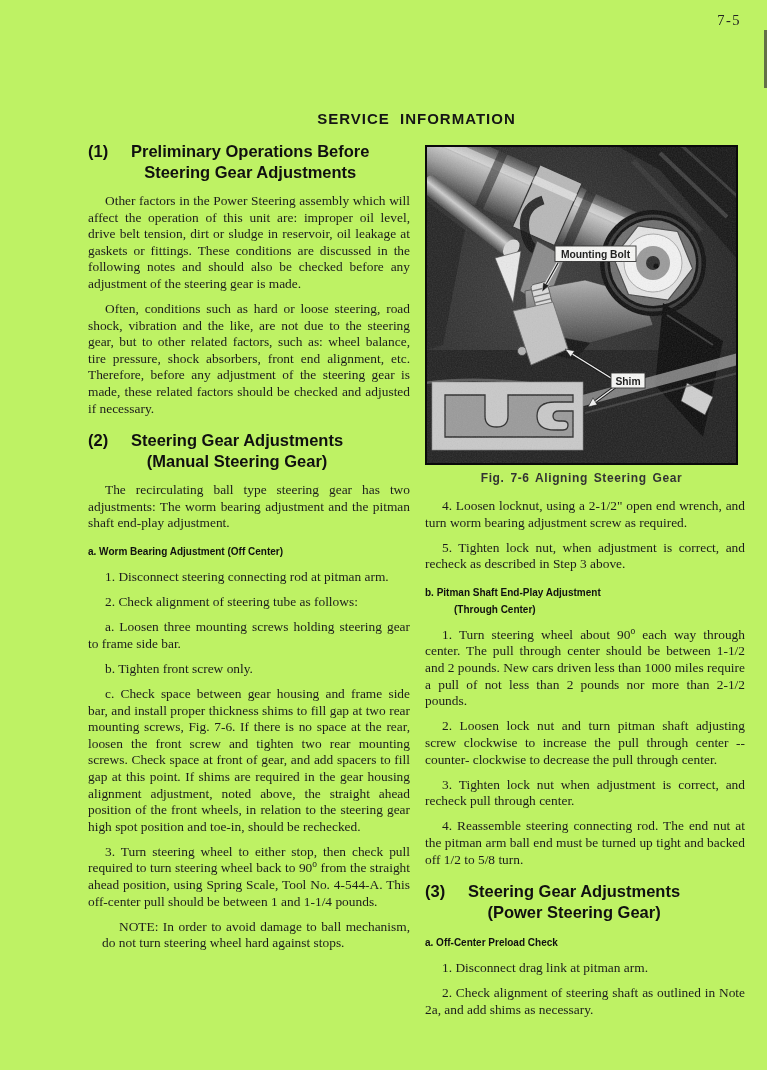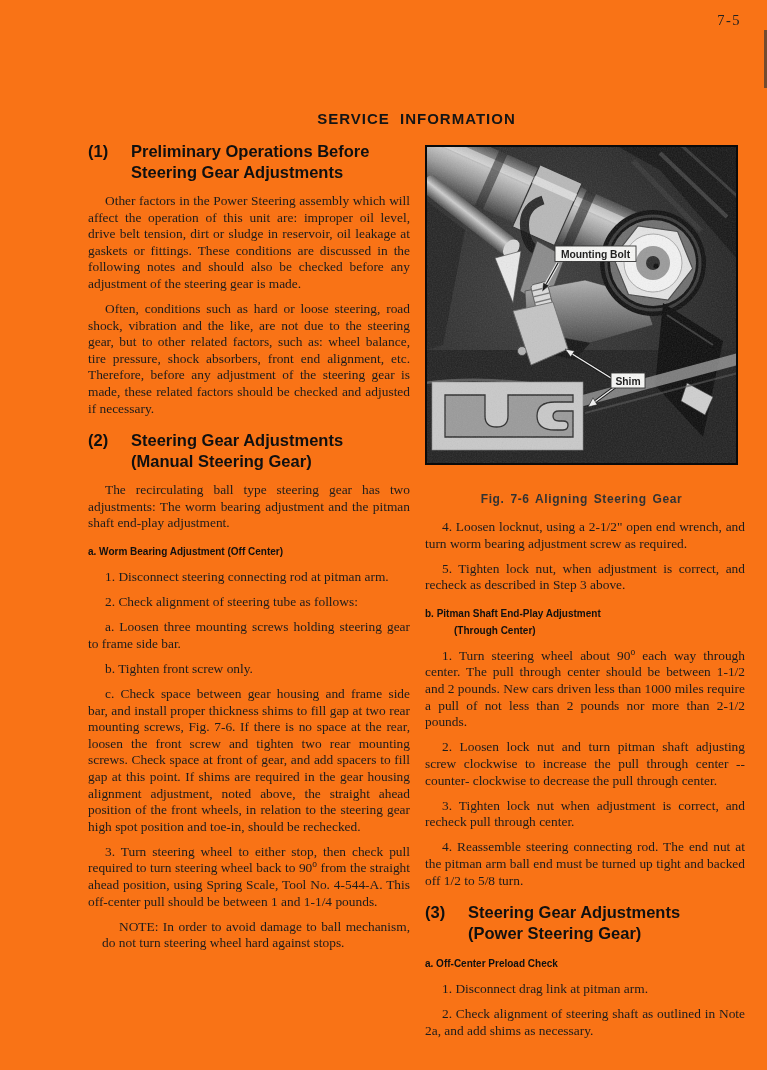--- a/index.html
+++ b/index.html
@@ -1,18 +1,18 @@
 <!DOCTYPE html>
 <html><head>
 <meta charset="utf-8">
 <style>
   html,body { margin:0; padding:0; background:#e8e8e4; }
   .page {
     position:relative; width:767px; height:1070px; margin:0 auto;
-    background:#f97316; overflow:hidden;
+    background:#bef264; overflow:hidden;
     font-family:"Liberation Serif", serif; color:#1d1d1d;
   }
   .page-number {
     position:absolute; top:12px; right:26px;
     font-size:14.5px; letter-spacing:1.5px; color:#222;
   }
   .page-title {
     position:absolute; top:53px; left:88px; width:657px; text-align:center;
     font-family:"Liberation Sans", sans-serif; font-weight:bold;
     font-size:16.5px; letter-spacing:1.5px; color:#151515;
@@ -25,38 +25,38 @@
   .col { position:absolute; }
   .col-left  { left:88px;  top:141px; width:322px; }
   .col-right { left:425px; top:145px; width:320px; }
 
   .sec-heading {
     display:flex; font-family:"Liberation Sans", sans-serif; font-weight:bold;
     font-size:16.5px; line-height:21px; color:#101010; margin:0 0 10px 0;
   }
   .sec-heading.mt { margin-top:13px; }
   .sec-num { flex:none; width:43px; }
-  .sec-title span { display:block; }
+  .sec-title span { display:block;text-align:center; }
 
   p.body {
     font-size:13.4px; line-height:16.6px; margin:0 0 8.5px 0;
     text-align:justify; text-indent:17px; color:#1c1c1c;
   }
   .subhead {
     font-family:"Liberation Sans", sans-serif; font-weight:bold;
     font-size:10px; line-height:17px; color:#101010; margin:11px 0 9px 0;
   }
   .subhead .line2 { display:block; margin-left:29px; }
   .note { margin-left:14px !important; text-indent:16px; }
   sup.deg { font-size:9.5px; line-height:0; vertical-align:super; }
 
   .figure { width:265px;text-decoration:underline; }
   .figure svg { display:block; }
   .fig-caption {
-    width:313px; text-align:center; margin:27px 0 13px 0;
+    width:313px; text-align:center; margin:6px 0 13px 0;
     font-family:"Liberation Sans", sans-serif; font-weight:bold;
     font-size:12px; letter-spacing:0.6px; word-spacing:2px; color:#333;
   }
   .scan-artifact {
     position:absolute; right:0; top:30px; width:3px; height:58px;
     background:#3a3a3a; opacity:.7;
   }
   .fig-label-text {
     font-family:"Liberation Sans", sans-serif; font-weight:bold; fill:#141414;
   }

